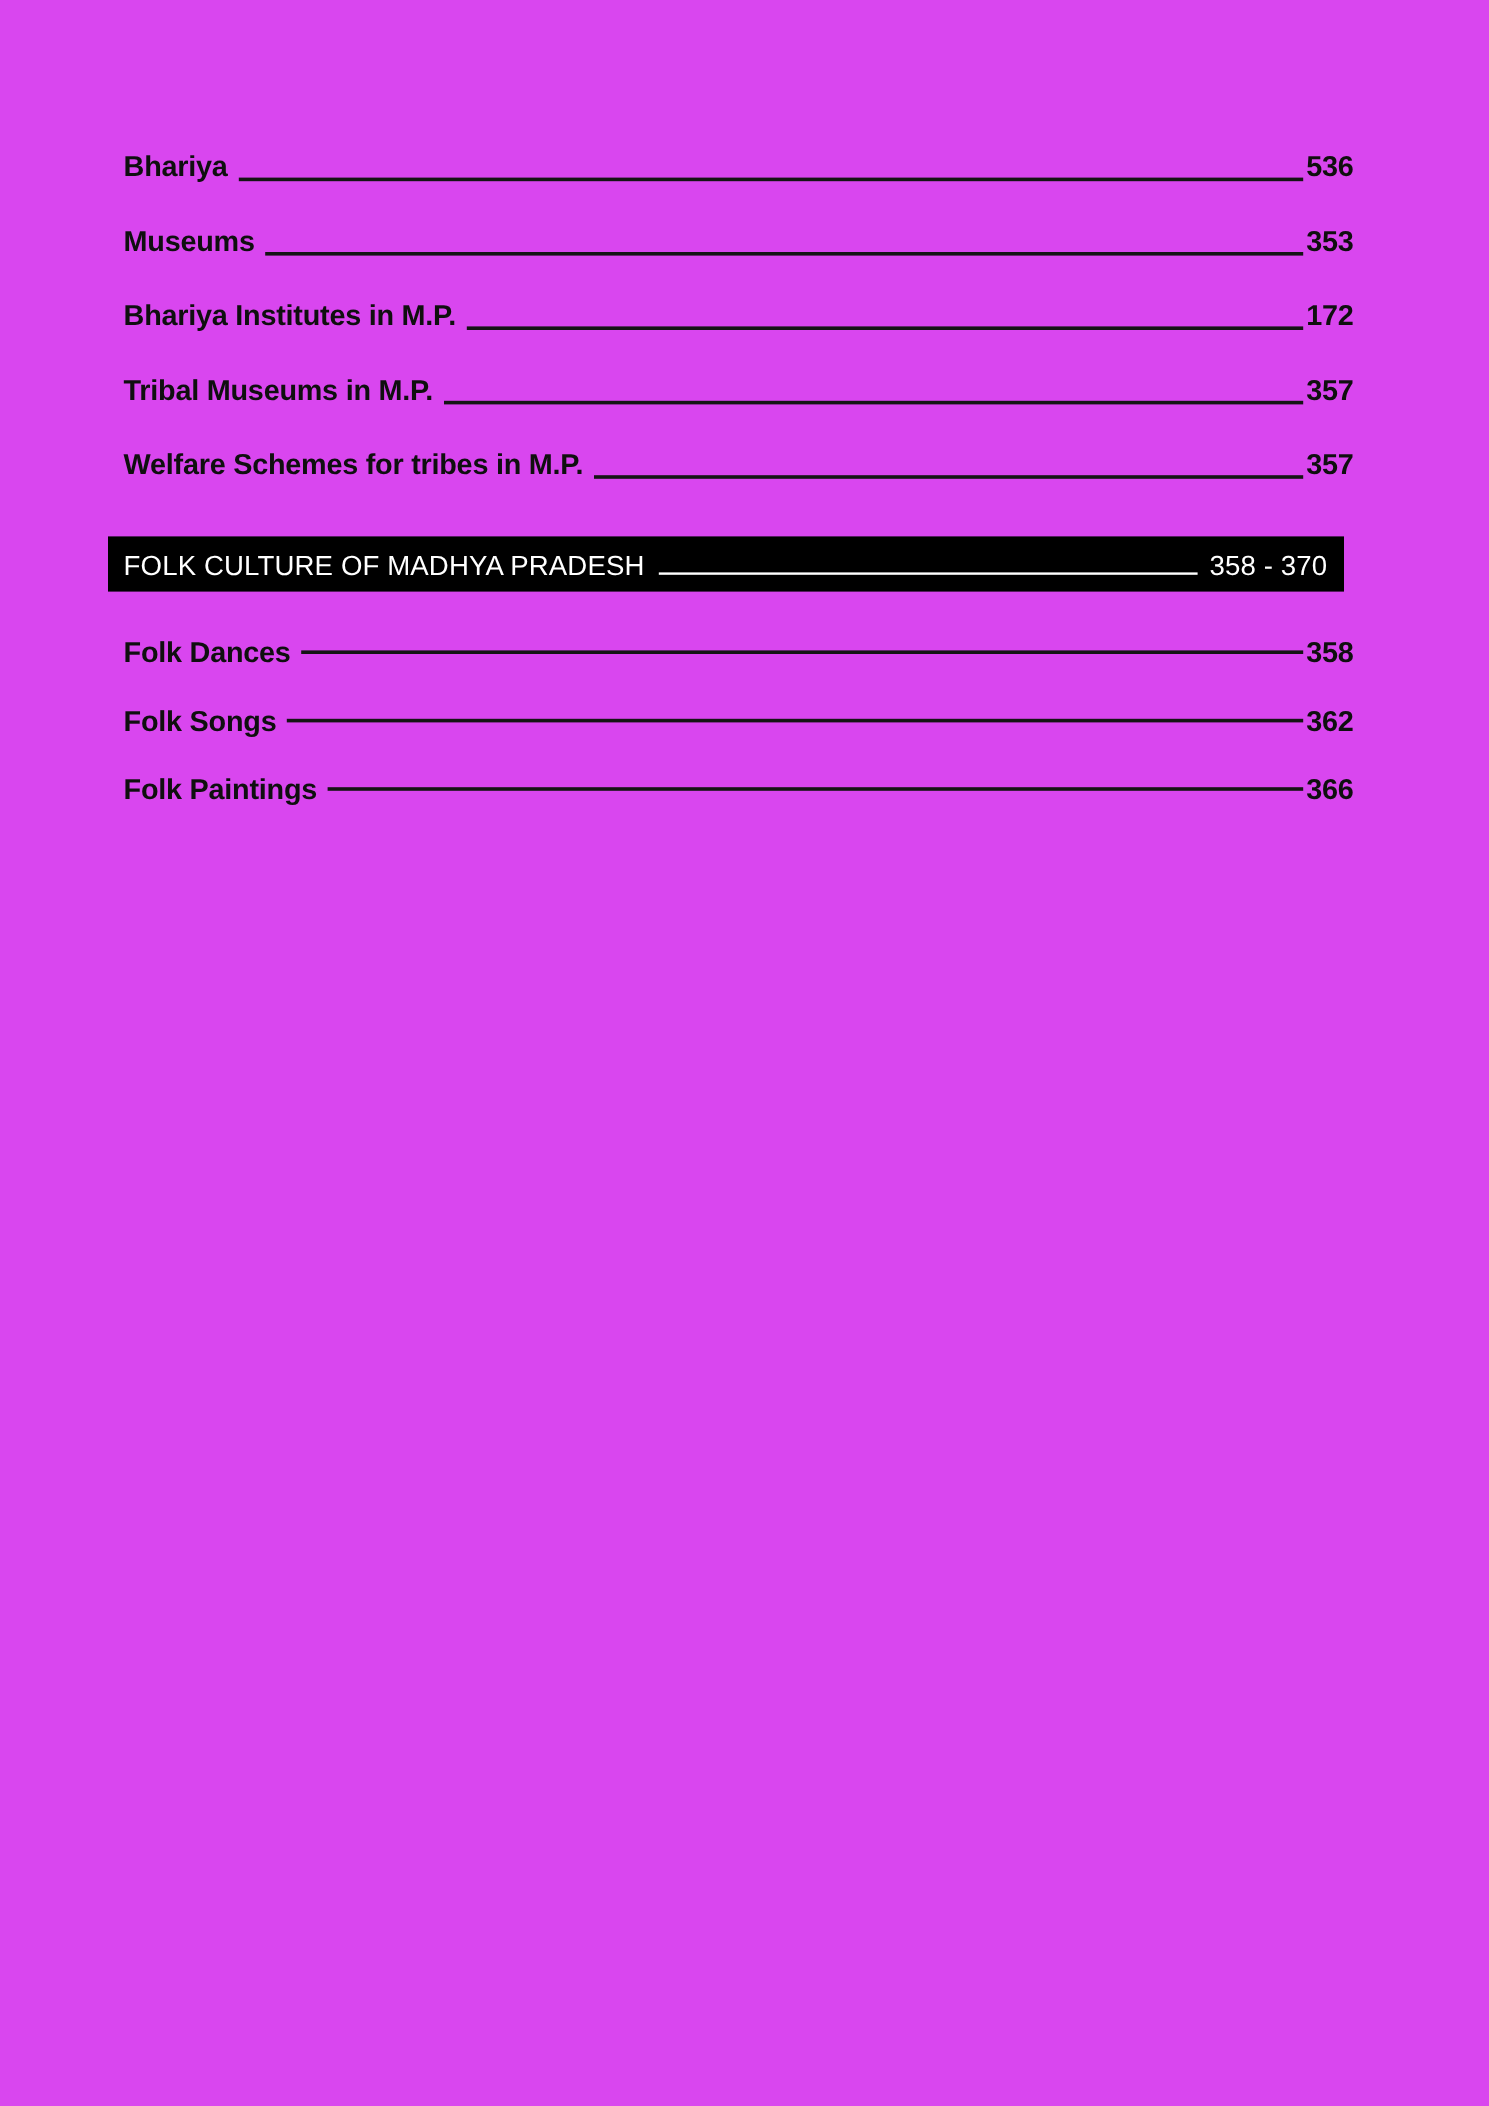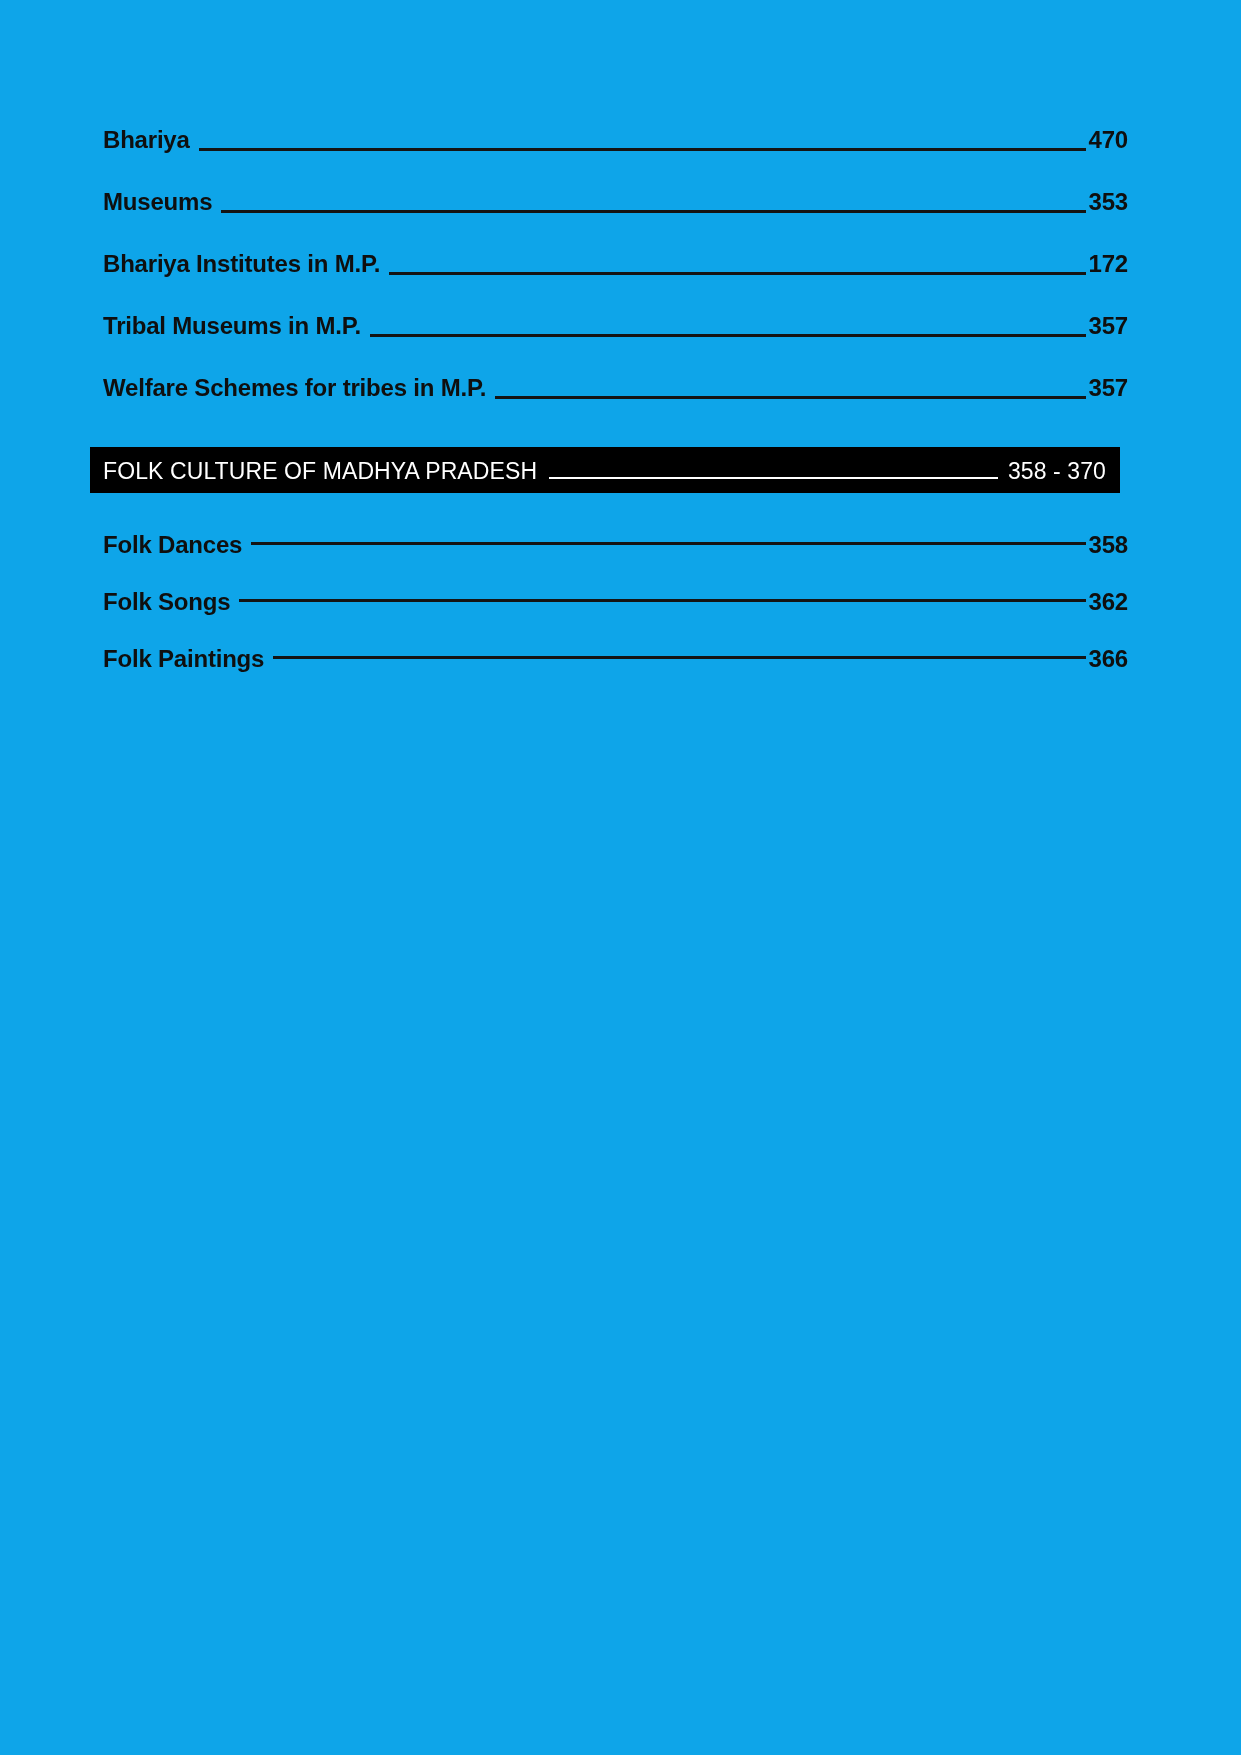--- a/index.html
+++ b/index.html
@@ -4,21 +4,21 @@
 <style>
   html, body {
     margin: 0;
     padding: 0;
     background: #ffffff;
   }
   .page {
     position: relative;
     width: 1241px;
     height: 1755px;
-    background: #0ea5e9;
+    background: #d946ef;
     font-family: "Liberation Sans", "DejaVu Sans", sans-serif;
     overflow: hidden;
   }
   .content {
     position: absolute;
     left: 103px;
     top: 125px;
     width: 1025px; 
   }
   .toc-row {
@@ -74,21 +74,21 @@
 </head>
 <body>
 
 <div class="page">
   <div class="content">
 
     <div class="sec1">
       <div class="toc-row">
         <span class="toc-label">Bhariya</span>
         <span class="leader"></span>
-        <span class="toc-page">470</span>
+        <span class="toc-page">536</span>
       </div>
       <div class="toc-row">
         <span class="toc-label">Museums</span>
         <span class="leader"></span>
         <span class="toc-page">353</span>
       </div>
       <div class="toc-row">
         <span class="toc-label">Bhariya Institutes in M.P.</span>
         <span class="leader"></span>
         <span class="toc-page">172</span>

